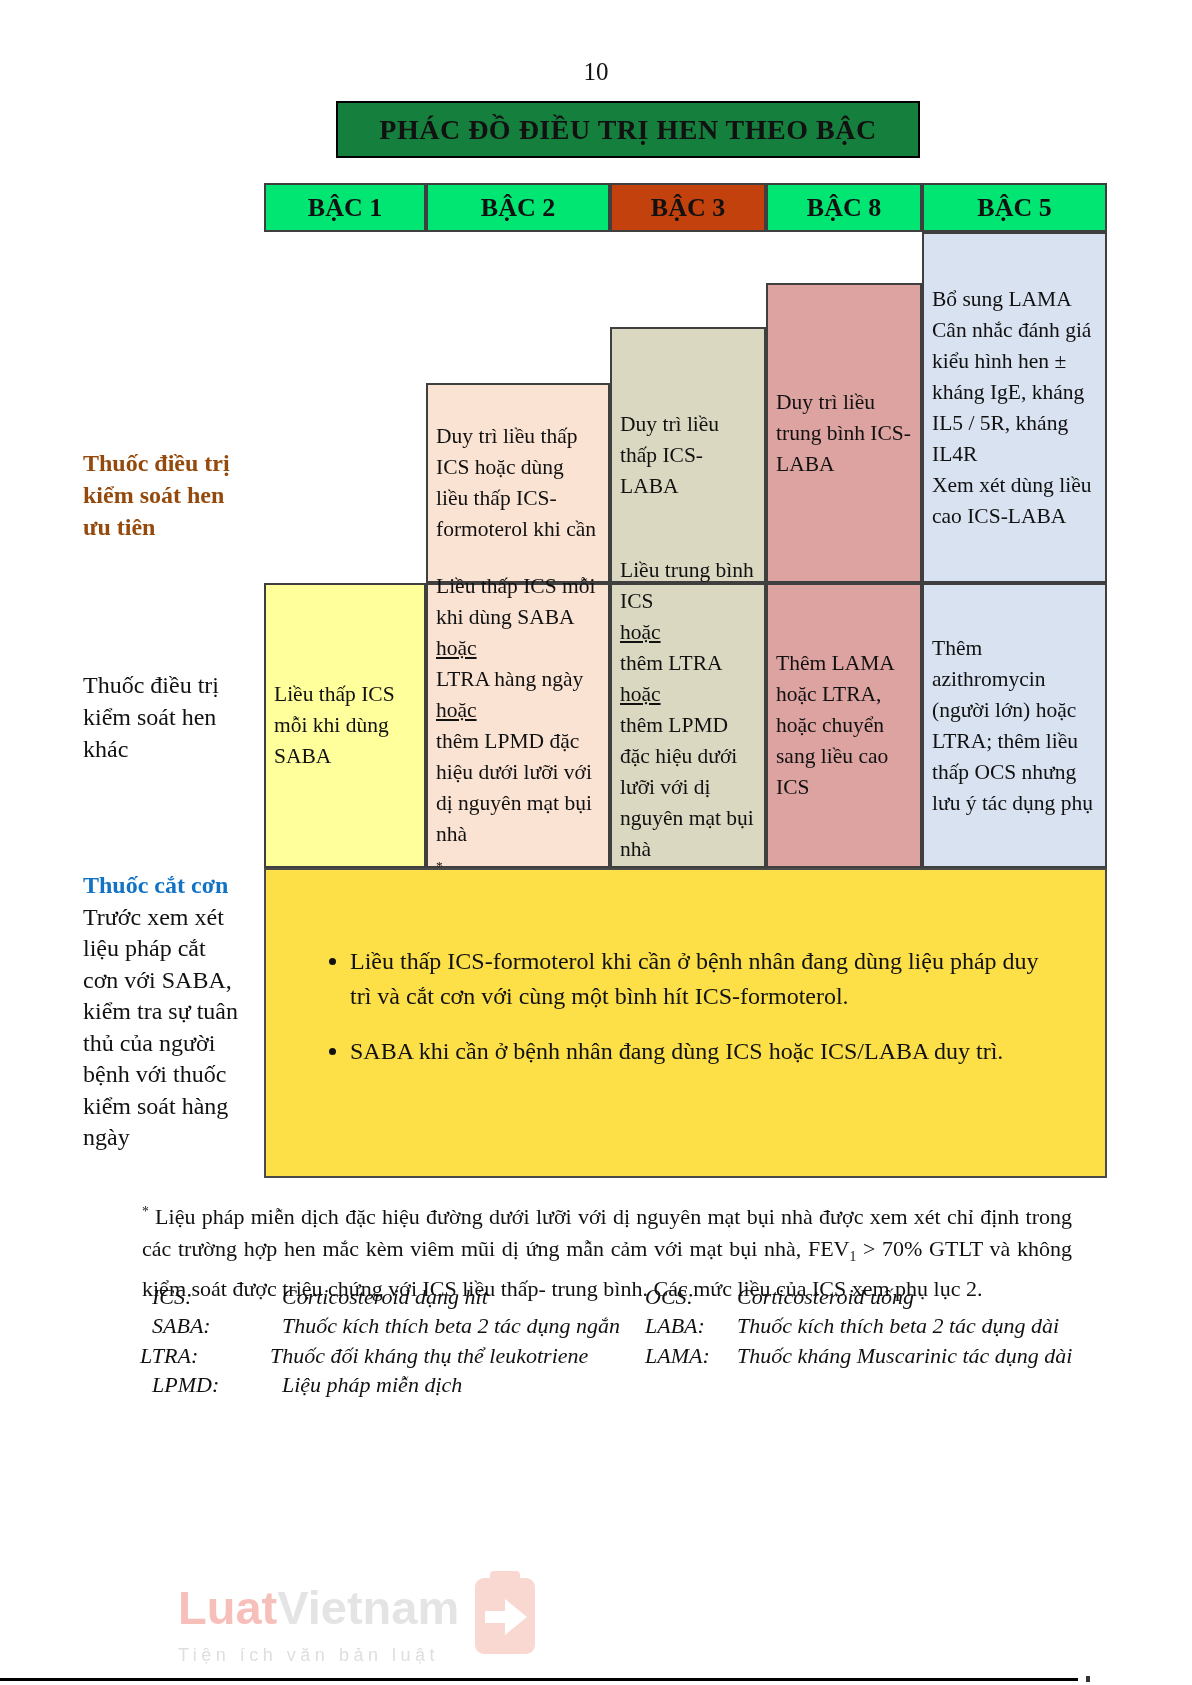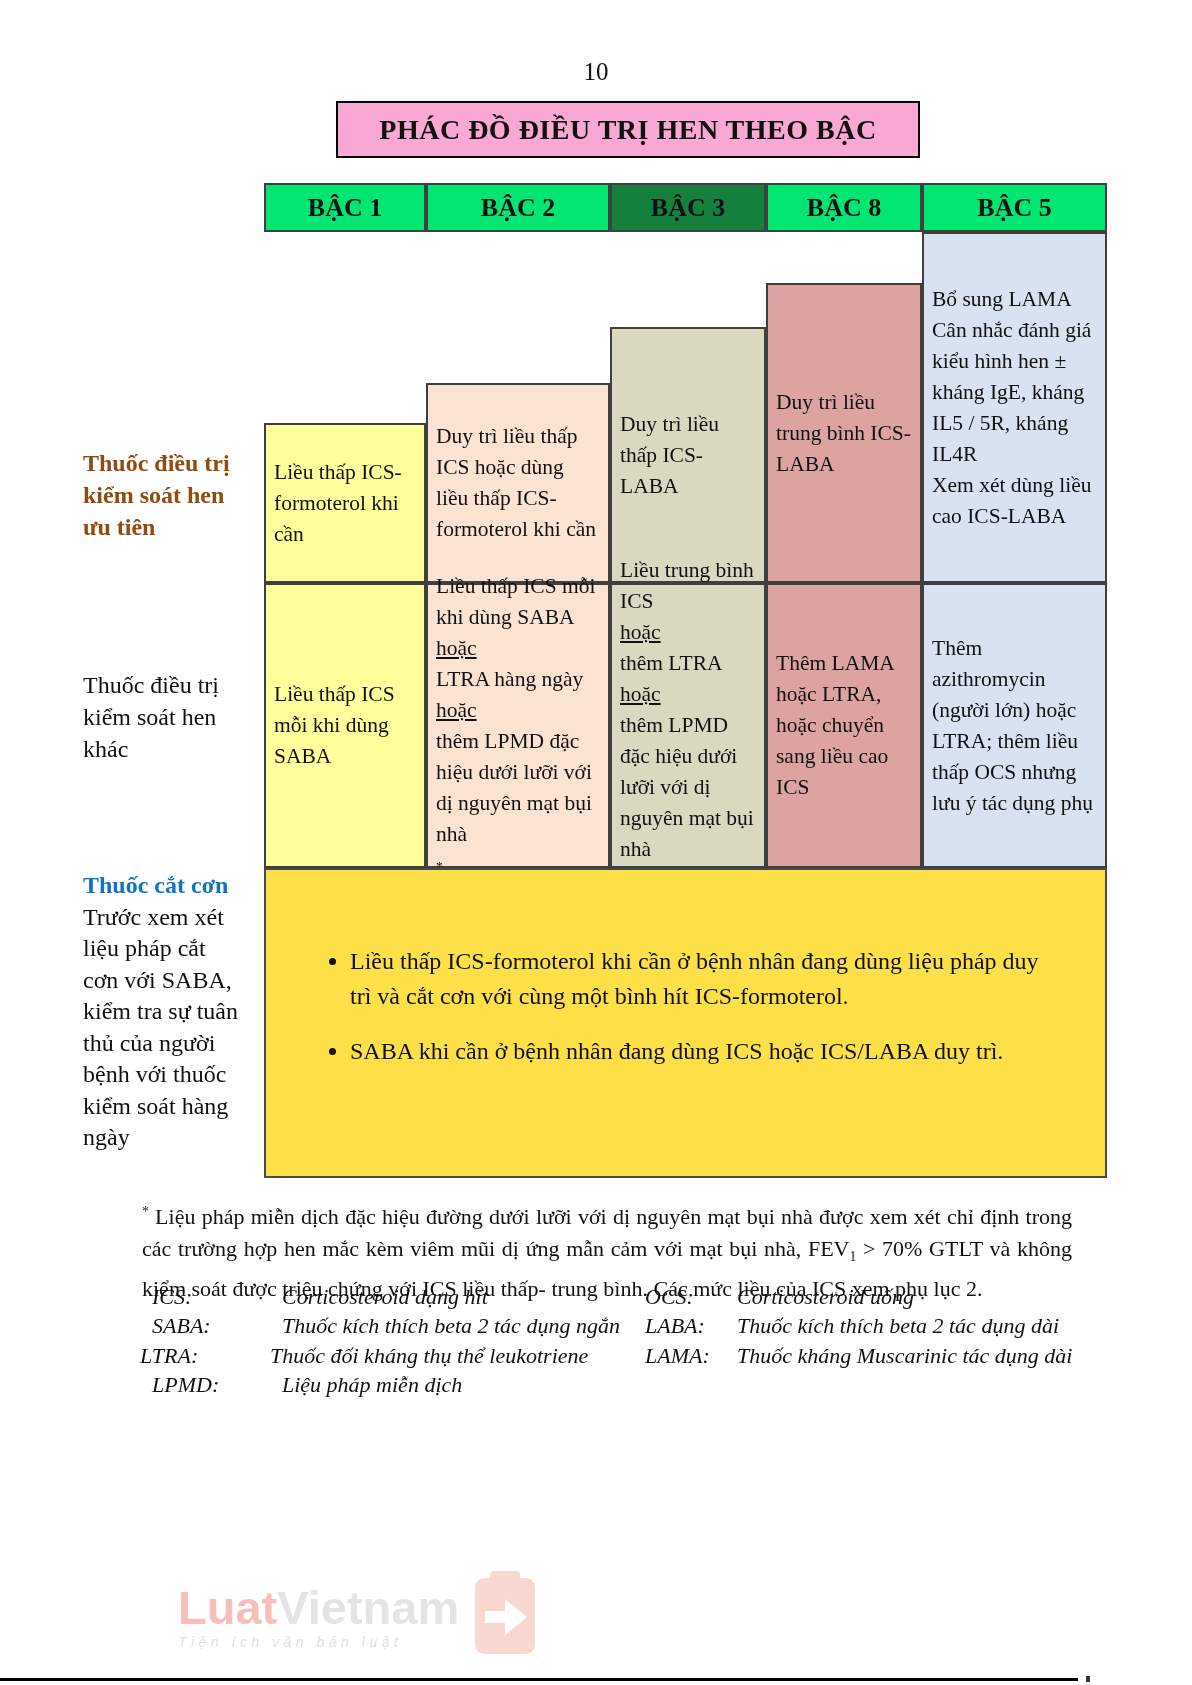--- a/index.html
+++ b/index.html
@@ -47,56 +47,55 @@
   .g-l0{left:152px;top:1284px}.g-l1{left:152px;top:1313px}.g-l2{left:140px;top:1343px}.g-l3{left:152px;top:1372px}
   .g-r0{left:645px;top:1284px}.g-r1{left:645px;top:1313px}.g-r2{left:645px;top:1343px}
   .g-l0 .gloss-term,.g-l1 .gloss-term,.g-l2 .gloss-term,.g-l3 .gloss-term{width:130px;}
   .g-r0 .gloss-term,.g-r1 .gloss-term,.g-r2 .gloss-term{width:92px;}
   
   .watermark{position:absolute;left:178px;top:1584px;display:flex;align-items:flex-start;opacity:0.55;
     font-family:"Liberation Sans", sans-serif;}
   .wm-brand{font-size:47px;font-weight:bold;line-height:48px;}
   .wm-luat{color:#F28B82;}
   .wm-vn{color:#CFCFCF;}
-  .wm-tag{font-size:14px;color:#C4C4C4;letter-spacing:4.5px;margin-top:2px;font-style:italic;}
+  .wm-tag{font-size:18px;color:#C4C4C4;letter-spacing:4.5px;margin-top:13px;}
   .wm-icon{position:relative;width:60px;height:76px;background:#F6B9AE;border-radius:9px;margin-left:16px;margin-top:-6px;}
   .wm-icon::before{content:"";position:absolute;left:15px;top:-7px;width:30px;height:14px;background:#F6B9AE;border-radius:4px;}
   .wm-arrow-bar{position:absolute;left:10px;top:33px;width:22px;height:12px;background:#fff;}
   .wm-arrow-head{position:absolute;left:30px;top:21px;width:0;height:0;border-left:22px solid #fff;border-top:18px solid transparent;border-bottom:18px solid transparent;}
   
   .bottom-line{position:absolute;left:0;top:1678px;width:1078px;height:3px;background:#000;}
   .bottom-tick{position:absolute;left:1086px;top:1676px;width:4px;height:6px;background:#333;}
 </style>
 </head>
 <body>
 
 <div class="page">
 
   <div class="page-number">10</div>
 
-  <div class="title-box" style="background-color: #f9a8d4;">
+  <div class="title-box" style="background-color: #15803d;">
     <span>PHÁC ĐỒ ĐIỀU TRỊ HEN THEO BẬC</span>
   </div>
 
   <div class="row-label label-preferred">Thuốc điều trị<br>kiểm soát hen<br>ưu tiên</div>
   <div class="row-label label-other">Thuốc điều trị<br>kiểm soát hen<br>khác</div>
   <div class="row-label label-reliever">
     <span class="reliever-heading">Thuốc cắt cơn</span><br>
     <span>Trước xem xét<br>liệu pháp cắt<br>cơn với SABA,<br>kiểm tra sự tuân<br>thủ của người<br>bệnh với thuốc<br>kiểm soát hàng<br>ngày</span>
   </div>
 
   <div class="steps-table">
 
     <div class="cell hdr col1" style="background-color: rgb(1, 230, 115);">BẬC 1</div>
     <div class="cell hdr col2" style="background-color: rgb(1, 230, 115);">BẬC 2</div>
-    <div class="cell hdr col3" style="background-color: #15803d;">BẬC 3</div>
+    <div class="cell hdr col3" style="background-color: #c2410c;">BẬC 3</div>
     <div class="cell hdr col4" style="background-color: rgb(1, 230, 115);">BẬC 8</div>
     <div class="cell hdr col5" style="background-color: rgb(1, 230, 115);">BẬC 5</div>
 
-    <div class="cell col1 r1c1" style="background-color: rgb(255, 255, 156);">Liều thấp ICS-formoterol khi cần</div>
     <div class="cell col2 r1c2" style="background-color: rgb(250, 227, 211);">Duy trì liều thấp ICS hoặc dùng liều thấp ICS-formoterol khi cần</div>
     <div class="cell col4 r1c4" style="background-color: rgb(220, 163, 160);">Duy trì liều trung bình ICS-LABA</div>
     <div class="cell col3 r1c3" style="background-color: rgb(219, 216, 193);">Duy trì liều thấp ICS-LABA</div>
     <div class="cell col5 r1c5" style="background-color: rgb(217, 226, 240);">Bổ sung LAMA<br>Cân nhắc đánh giá kiểu hình hen ± kháng IgE, kháng IL5 / 5R, kháng IL4R<br>Xem xét dùng liều cao ICS-LABA</div>
 
     <div class="cell col1 r2" style="background-color: rgb(255, 255, 156);">Liều thấp ICS mỗi khi dùng SABA</div>
     <div class="cell col2 r2" style="background-color: rgb(250, 227, 211);">Liều thấp ICS mỗi khi dùng SABA <u>hoặc</u> LTRA hàng ngày <u>hoặc</u> thêm LPMD đặc hiệu dưới lưỡi với dị nguyên mạt bụi nhà<sup>*</sup></div>
     <div class="cell col3 r2" style="background-color: rgb(219, 216, 193);">Liều trung bình ICS <u>hoặc</u> thêm LTRA <u>hoặc</u> thêm LPMD đặc hiệu dưới lưỡi với dị nguyên mạt bụi nhà<sup>*</sup></div>
     <div class="cell col5 r2" style="background-color: rgb(217, 226, 240);">Thêm azithromycin (người lớn) hoặc LTRA; thêm liều thấp OCS nhưng lưu ý tác dụng phụ</div>
     <div class="cell col4 r2" style="background-color: rgb(220, 163, 160);">Thêm LAMA hoặc LTRA, hoặc chuyển sang liều cao ICS</div>

